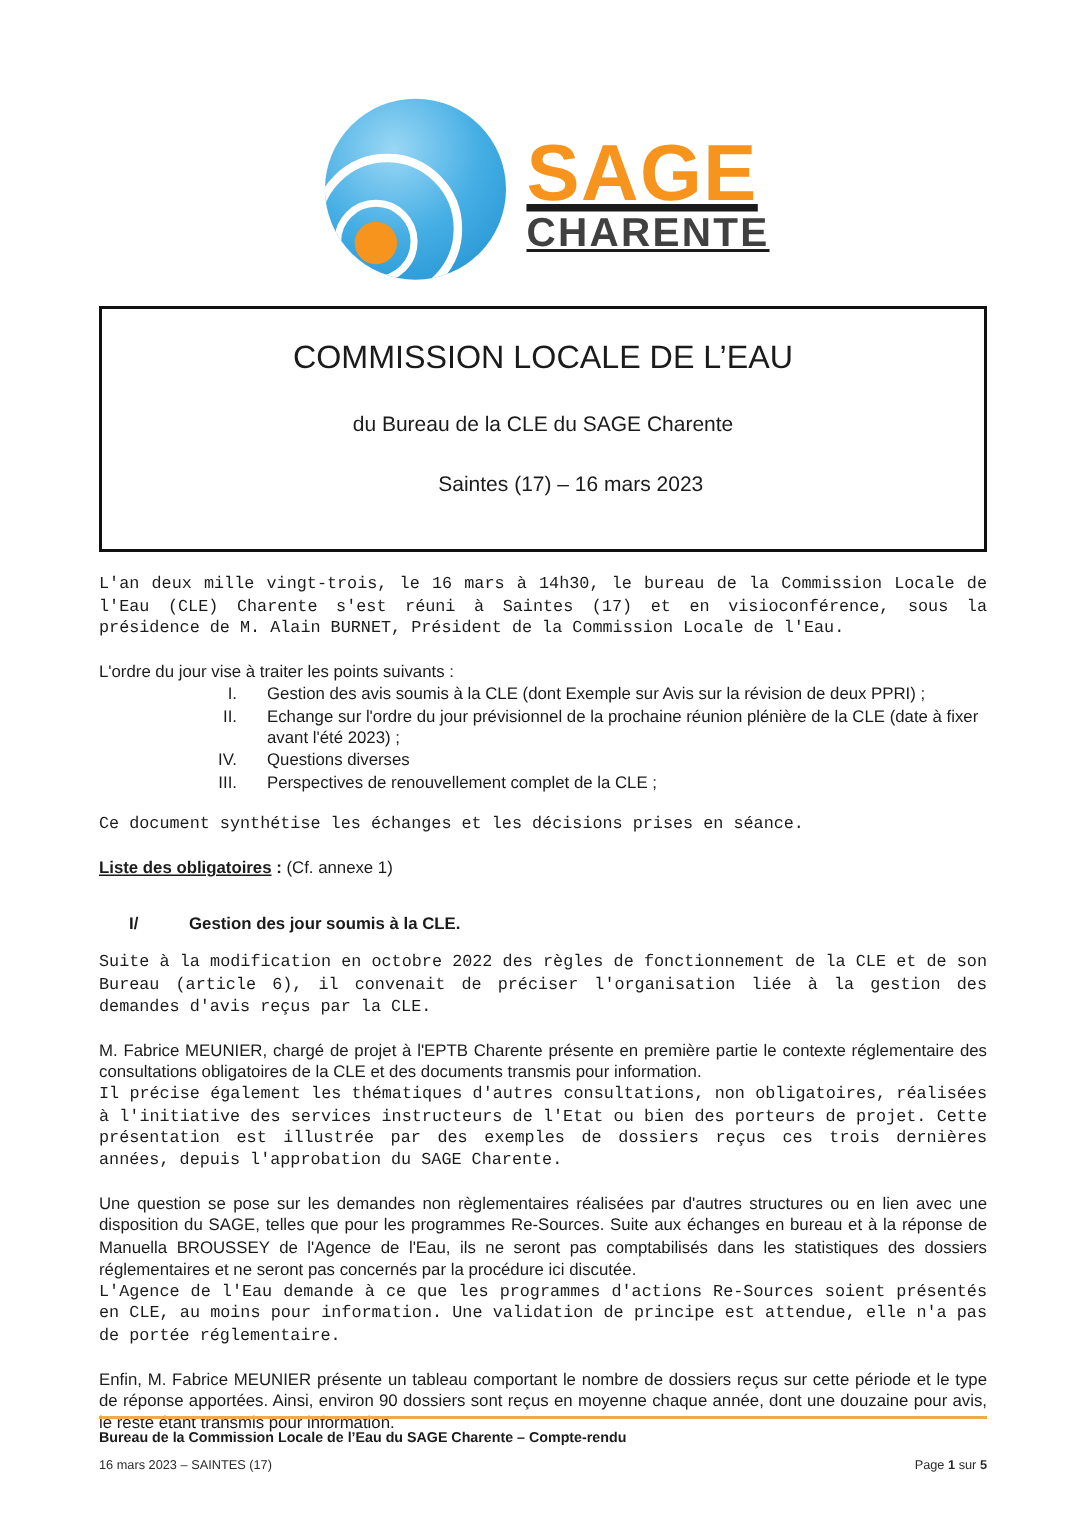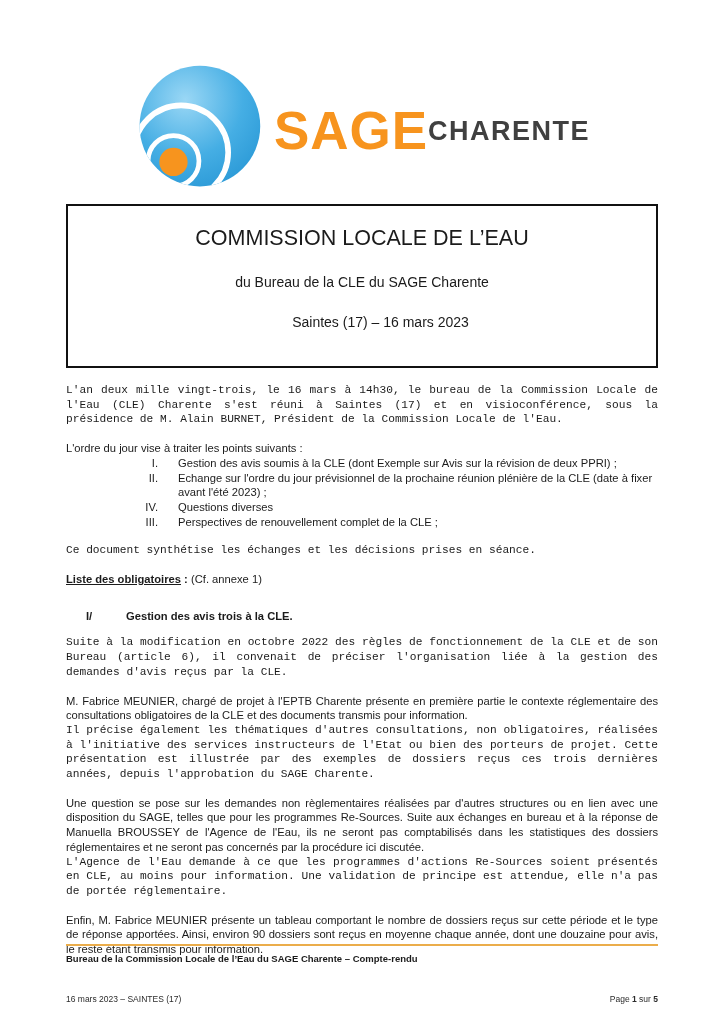--- a/index.html
+++ b/index.html
@@ -8,21 +8,21 @@
     position:relative; width:724px; height:1024px; background:#ffffff;
     font-family:"Liberation Sans", sans-serif; color:#1b1b1b; overflow:hidden;
   }
 
   
   .logo {
     position:absolute; top:62px; left:50%; transform:translateX(-50%);
     display:flex; align-items:center; gap:8px;
   }
   .logo-sphere { width:132px; height:132px; flex:none; }
-  .logo-text { display:flex; align-items:center; margin-top:6px; }
+  .logo-text { display:flex; flex-direction:column; align-items:flex-start; margin-top:6px;text-decoration:underline; }
   .logo-sage {
     color:#F7941E; font-weight:bold; font-size:53px; line-height:0.92; letter-spacing:1px;
   }
   .logo-charente {
     color:#404040; font-weight:bold; font-size:27px; line-height:1.05; letter-spacing:1.5px;
   }
 
   
   .title-box {
     position:absolute; top:204px; left:66px; width:592px; height:164px;
@@ -54,21 +54,21 @@
     position:absolute; top:944px; left:66px; width:592px; height:2px;
     background:#EBAD4B;
   }
   .footer-bold {
     position:absolute; top:953px; left:66px; width:592px;
     font-size:9.5px; font-weight:bold; color:#1b1b1b;
   }
   .footer-row {
     position:absolute; top:971px; left:66px; width:592px;
     display:flex; justify-content:space-between;
-    font-size:8.5px; color:#2b2b2b;margin-top:23px;
+    font-size:8.5px; color:#2b2b2b;
   }
   .pg-b { font-weight:bold; }
 </style>
 </head>
 <body>
 
 <div class="page">
 
   <div class="logo">
     <svg class="logo-sphere" viewBox="0 0 140 140" xmlns="http://www.w3.org/2000/svg" aria-hidden="true">
@@ -129,21 +129,21 @@
     </div>
 
     <p class="par">Ce document synthétise les échanges et les décisions prises en séance.</p>
 
     <div class="participants-line">
       <span class="h-underline">Liste des obligatoires</span><span style="font-weight:bold;"> : </span><span>(Cf. annexe 1)</span>
     </div>
 
     <div class="section-head">
       <span class="section-num">I/</span>
-      <span class="section-title">Gestion des avis trois à la CLE.</span>
+      <span class="section-title">Gestion des jour soumis à la CLE.</span>
     </div>
 
     <p class="par">Suite à la modification en octobre 2022 des règles de fonctionnement de la CLE et de son Bureau (article 6), il convenait de préciser l'organisation liée à la gestion des demandes d'avis reçus par la CLE.</p>
 
     <p class="par-tight">M. Fabrice MEUNIER, chargé de projet à l'EPTB Charente présente en première partie le contexte réglementaire des consultations obligatoires de la CLE et des documents transmis pour information.</p>
     <p class="par">Il précise également les thématiques d'autres consultations, non obligatoires, réalisées à l'initiative des services instructeurs de l'Etat ou bien des porteurs de projet. Cette présentation est illustrée par des exemples de dossiers reçus ces trois dernières années, depuis l'approbation du SAGE Charente.</p>
 
     <p class="par-tight">Une question se pose sur les demandes non règlementaires réalisées par d'autres structures ou en lien avec une disposition du SAGE, telles que pour les programmes Re-Sources. Suite aux échanges en bureau et à la réponse de Manuella BROUSSEY de l'Agence de l'Eau, ils ne seront pas comptabilisés dans les statistiques des dossiers réglementaires et ne seront pas concernés par la procédure ici discutée.</p>
     <p class="par">L'Agence de l'Eau demande à ce que les programmes d'actions Re-Sources soient présentés en CLE, au moins pour information. Une validation de principe est attendue, elle n'a pas de portée réglementaire.</p>
 

